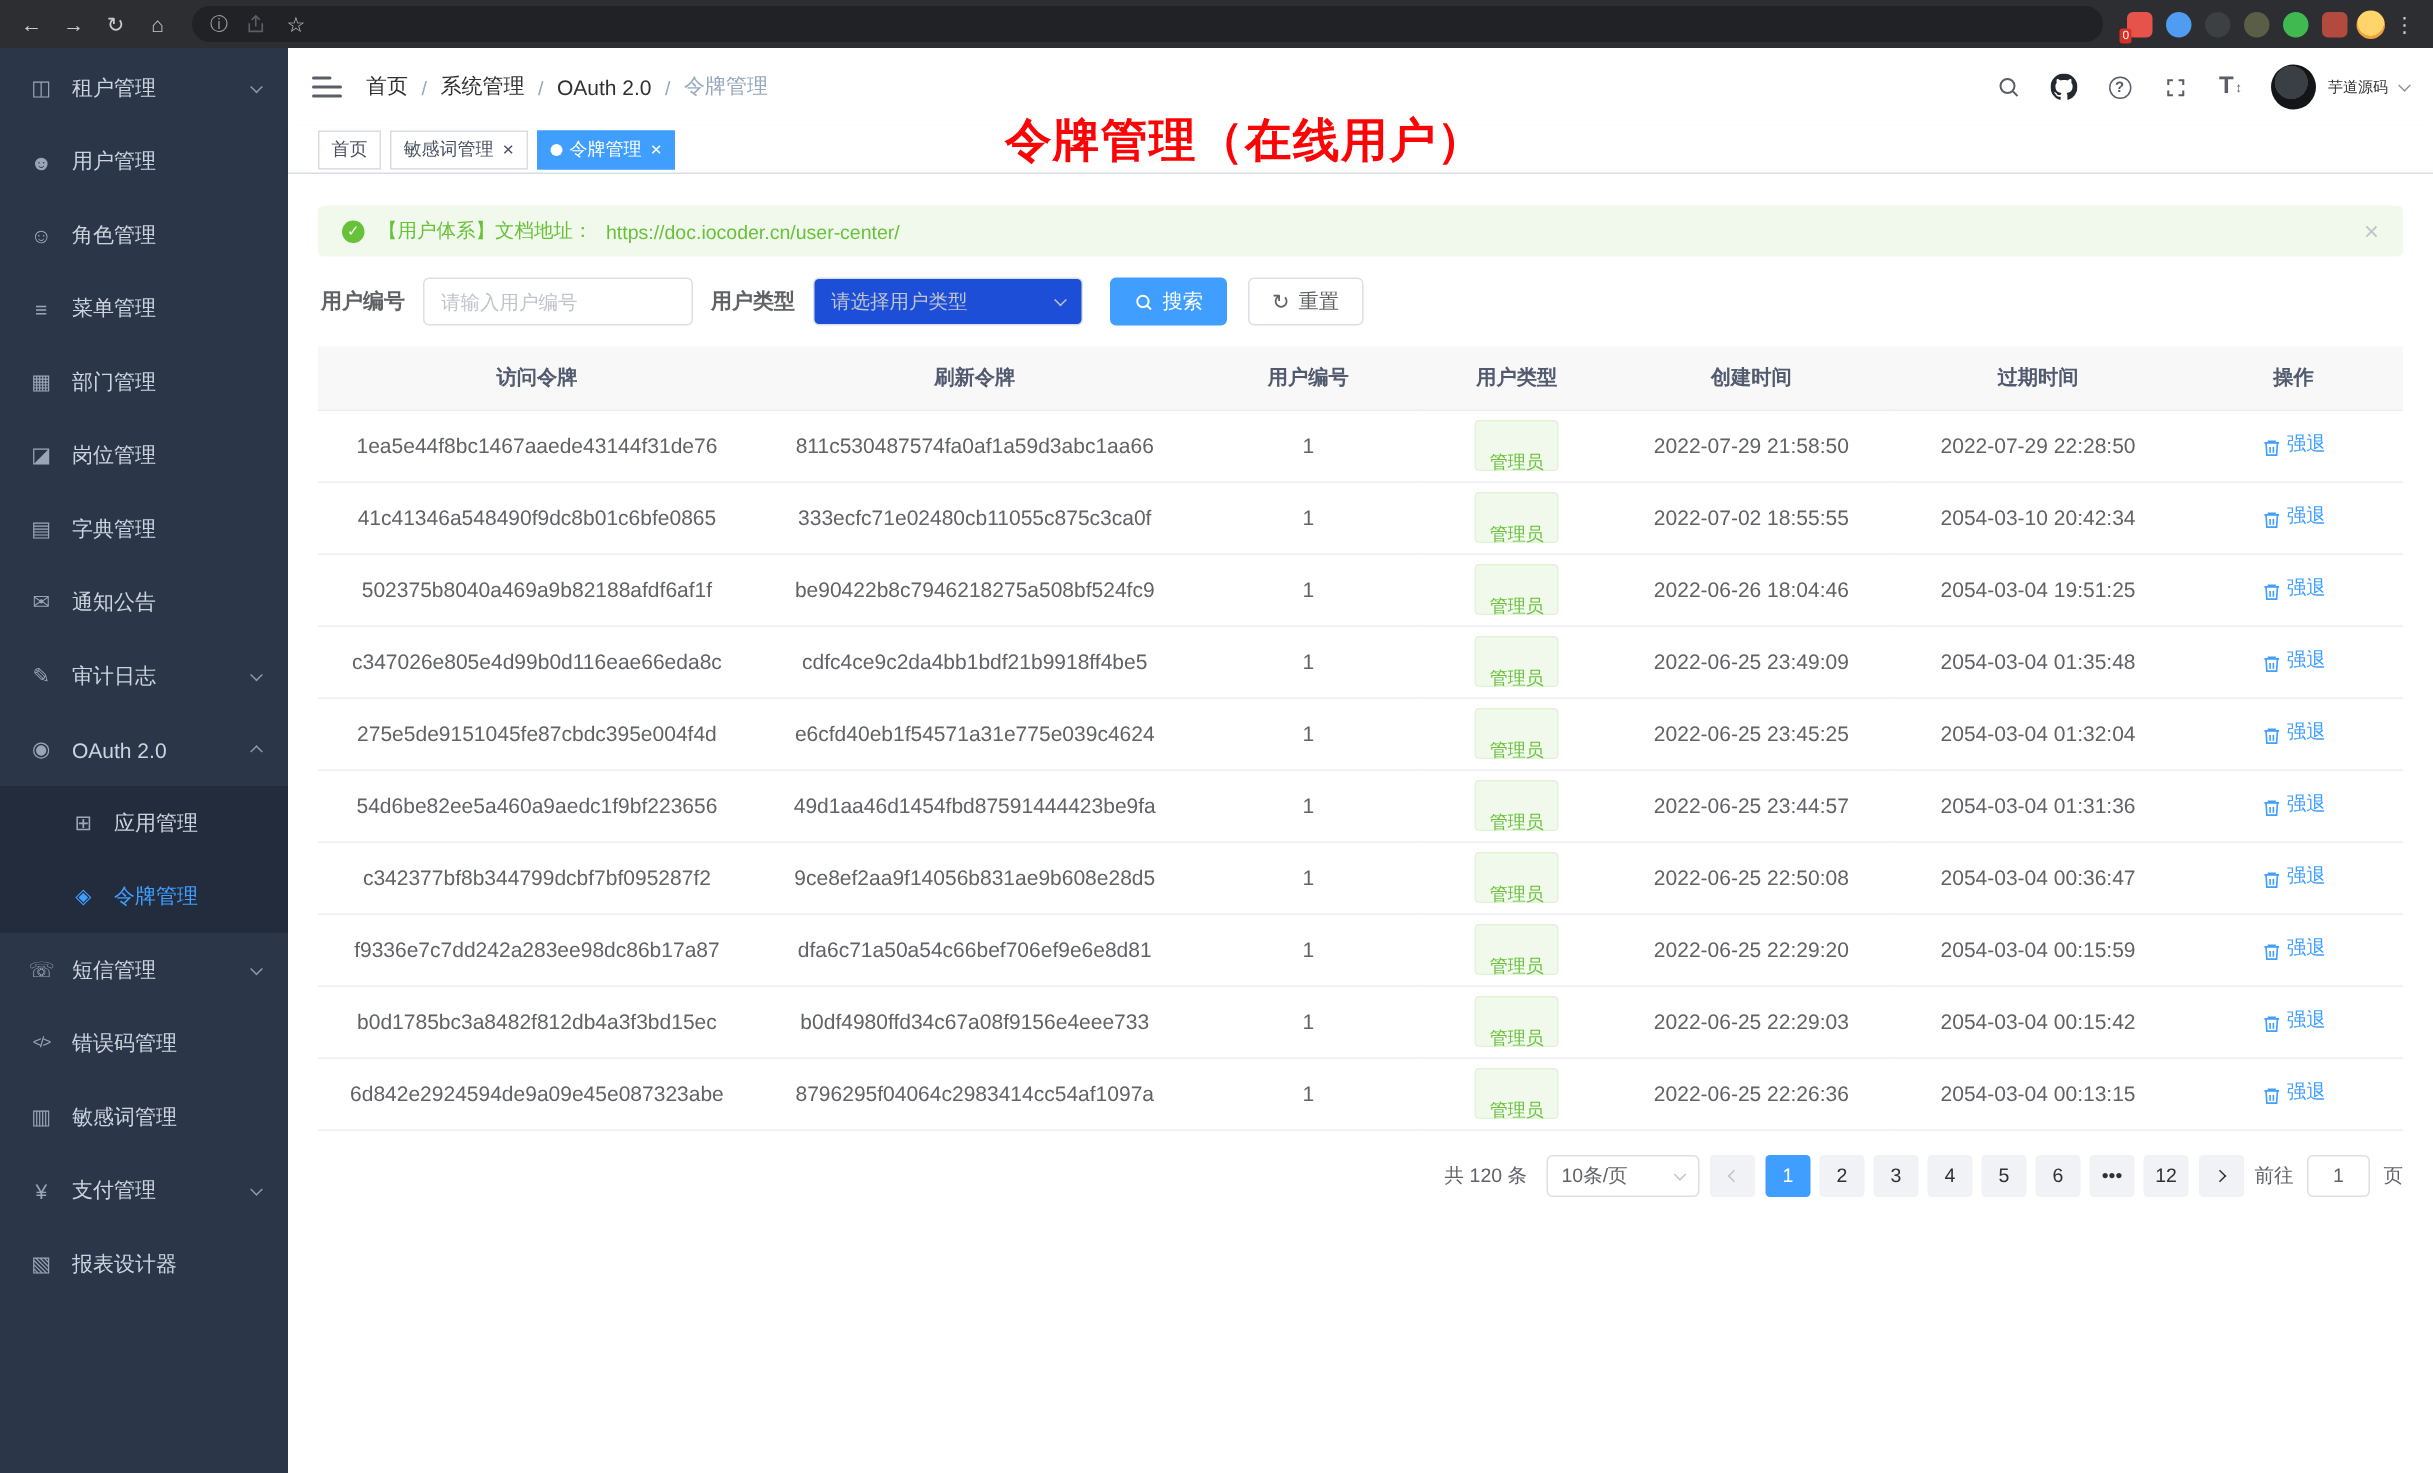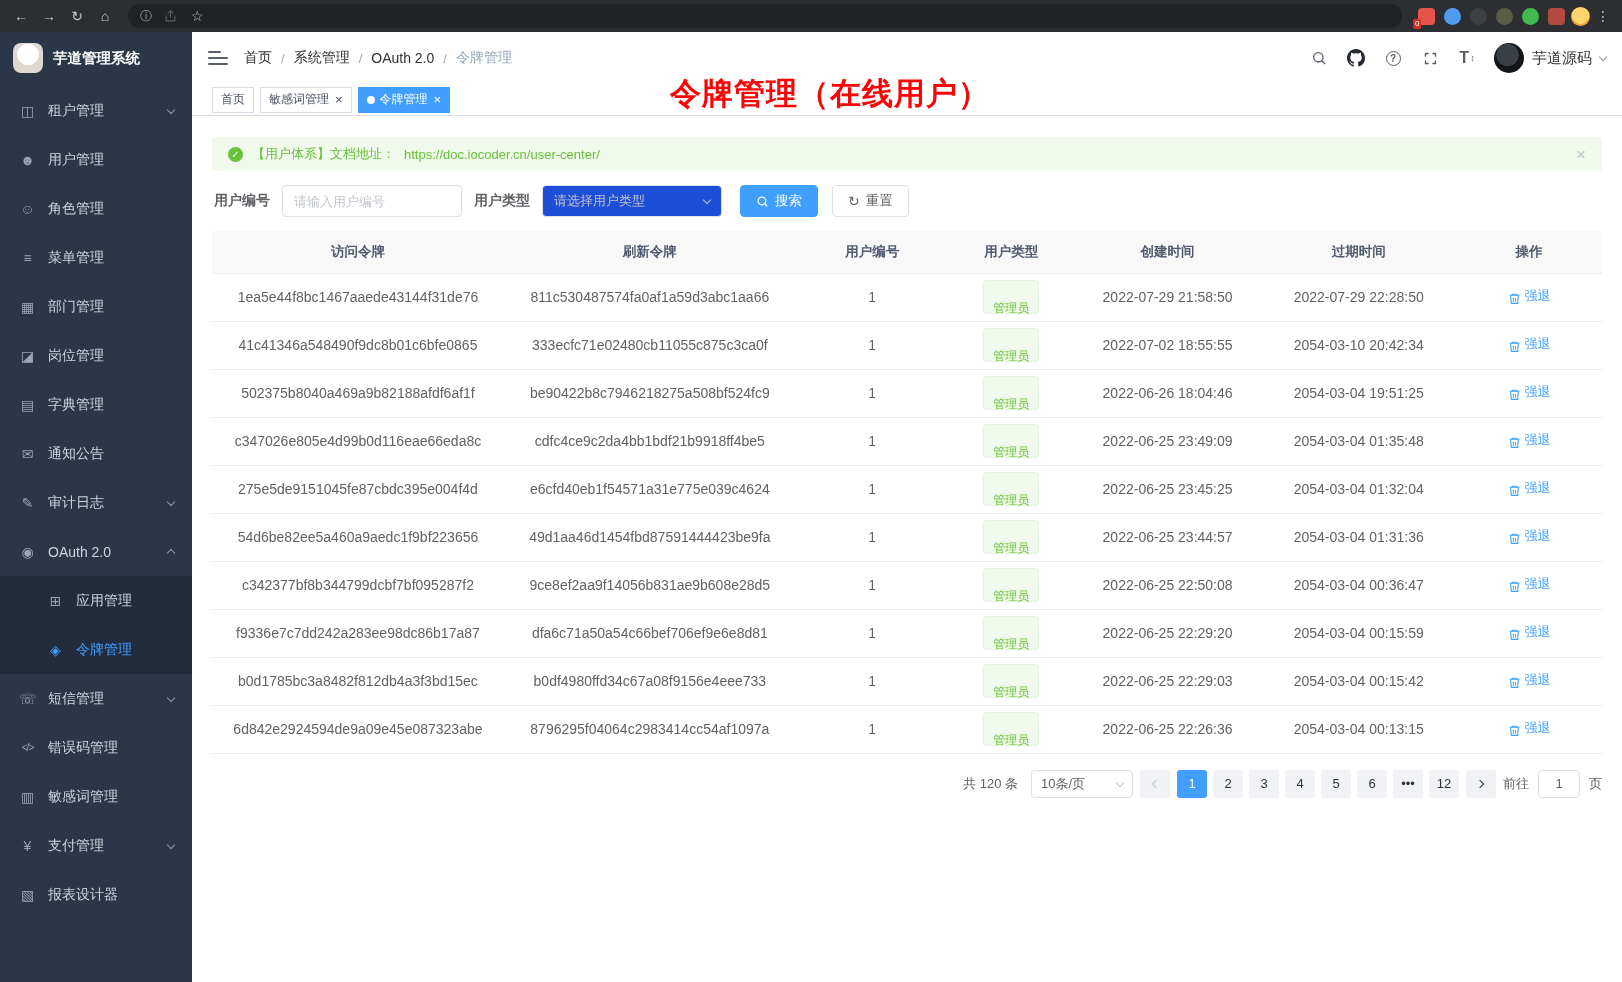--- a/index.html
+++ b/index.html
@@ -63,21 +63,21 @@
 .crumb{color:#303133;cursor:pointer}
 .crumb.last{color:#97a8be;cursor:default}
 .crumb-sep{color:#97a8be;font-size:13px}
 .topbar-right{margin-left:auto;display:flex;align-items:center;gap:17px}
 .hicon{display:flex;align-items:center;justify-content:center;min-width:20px;height:22px;color:#5a5e66;cursor:pointer}
 .q-circle{width:15px;height:15px;border:1.5px solid #5a5e66;border-radius:50%;font-size:10px;font-weight:bold;display:flex;align-items:center;justify-content:center}
 .tsize{font-weight:bold;font-size:16px;color:#5a5e66;display:flex;align-items:center}
 .tsize small{font-size:9px;margin-left:1px}
 .user-chip{display:flex;align-items:center;gap:8px;cursor:pointer}
 .user-avatar{width:30px;height:30px;border-radius:50%;background:radial-gradient(circle at 45% 40%,#3a3f46 0 45%,#131518 46% 100%)}
-.user-name{font-size:15px;color:#303133}
+.user-name{font-size:10px;color:#303133}
 .user-caret{color:#909399}
 
 
 .tags-bar{height:32px;display:flex;align-items:center;gap:6px;padding:0 20px;border-bottom:1px solid #d8dce5;box-shadow:0 1px 3px rgba(0,21,41,.06);background:#fff;flex-shrink:0}
 .tag-item{height:26px;display:inline-flex;align-items:center;gap:5px;padding:0 8px;border:1px solid #d8dce5;background:#fff;color:#495060;font-size:12px;cursor:pointer}
 .tag-item.active{background:#409eff;border-color:#409eff;color:#fff}
 .tag-dot{width:8px;height:8px;border-radius:50%;background:#fff;display:inline-block}
 .tag-close{font-size:13px;line-height:1;margin-left:1px}
 
 
@@ -150,24 +150,20 @@
     <span class="ext green"></span>
     <span class="ext maroon"></span>
   </span>
   <span class="profile-avatar"></span>
   <span class="kebab">⋮</span>
 </div>
 
 <div class="app">
 
   <aside class="sidebar">
-    <div class="logo-row">
-      <span class="logo-img"></span>
-      <span class="logo-title">芋道管理系统</span>
-    </div>
     <nav class="menu">
       <div class="menu-item">
         <span class="mi-icon">◫</span>
         <span class="mi-label">租户管理</span>
         <span class="chev-wrap">
             <span class="chev down"></span>
           </span>
       </div>
       <div class="menu-item">
         <span class="mi-icon">☻</span>

